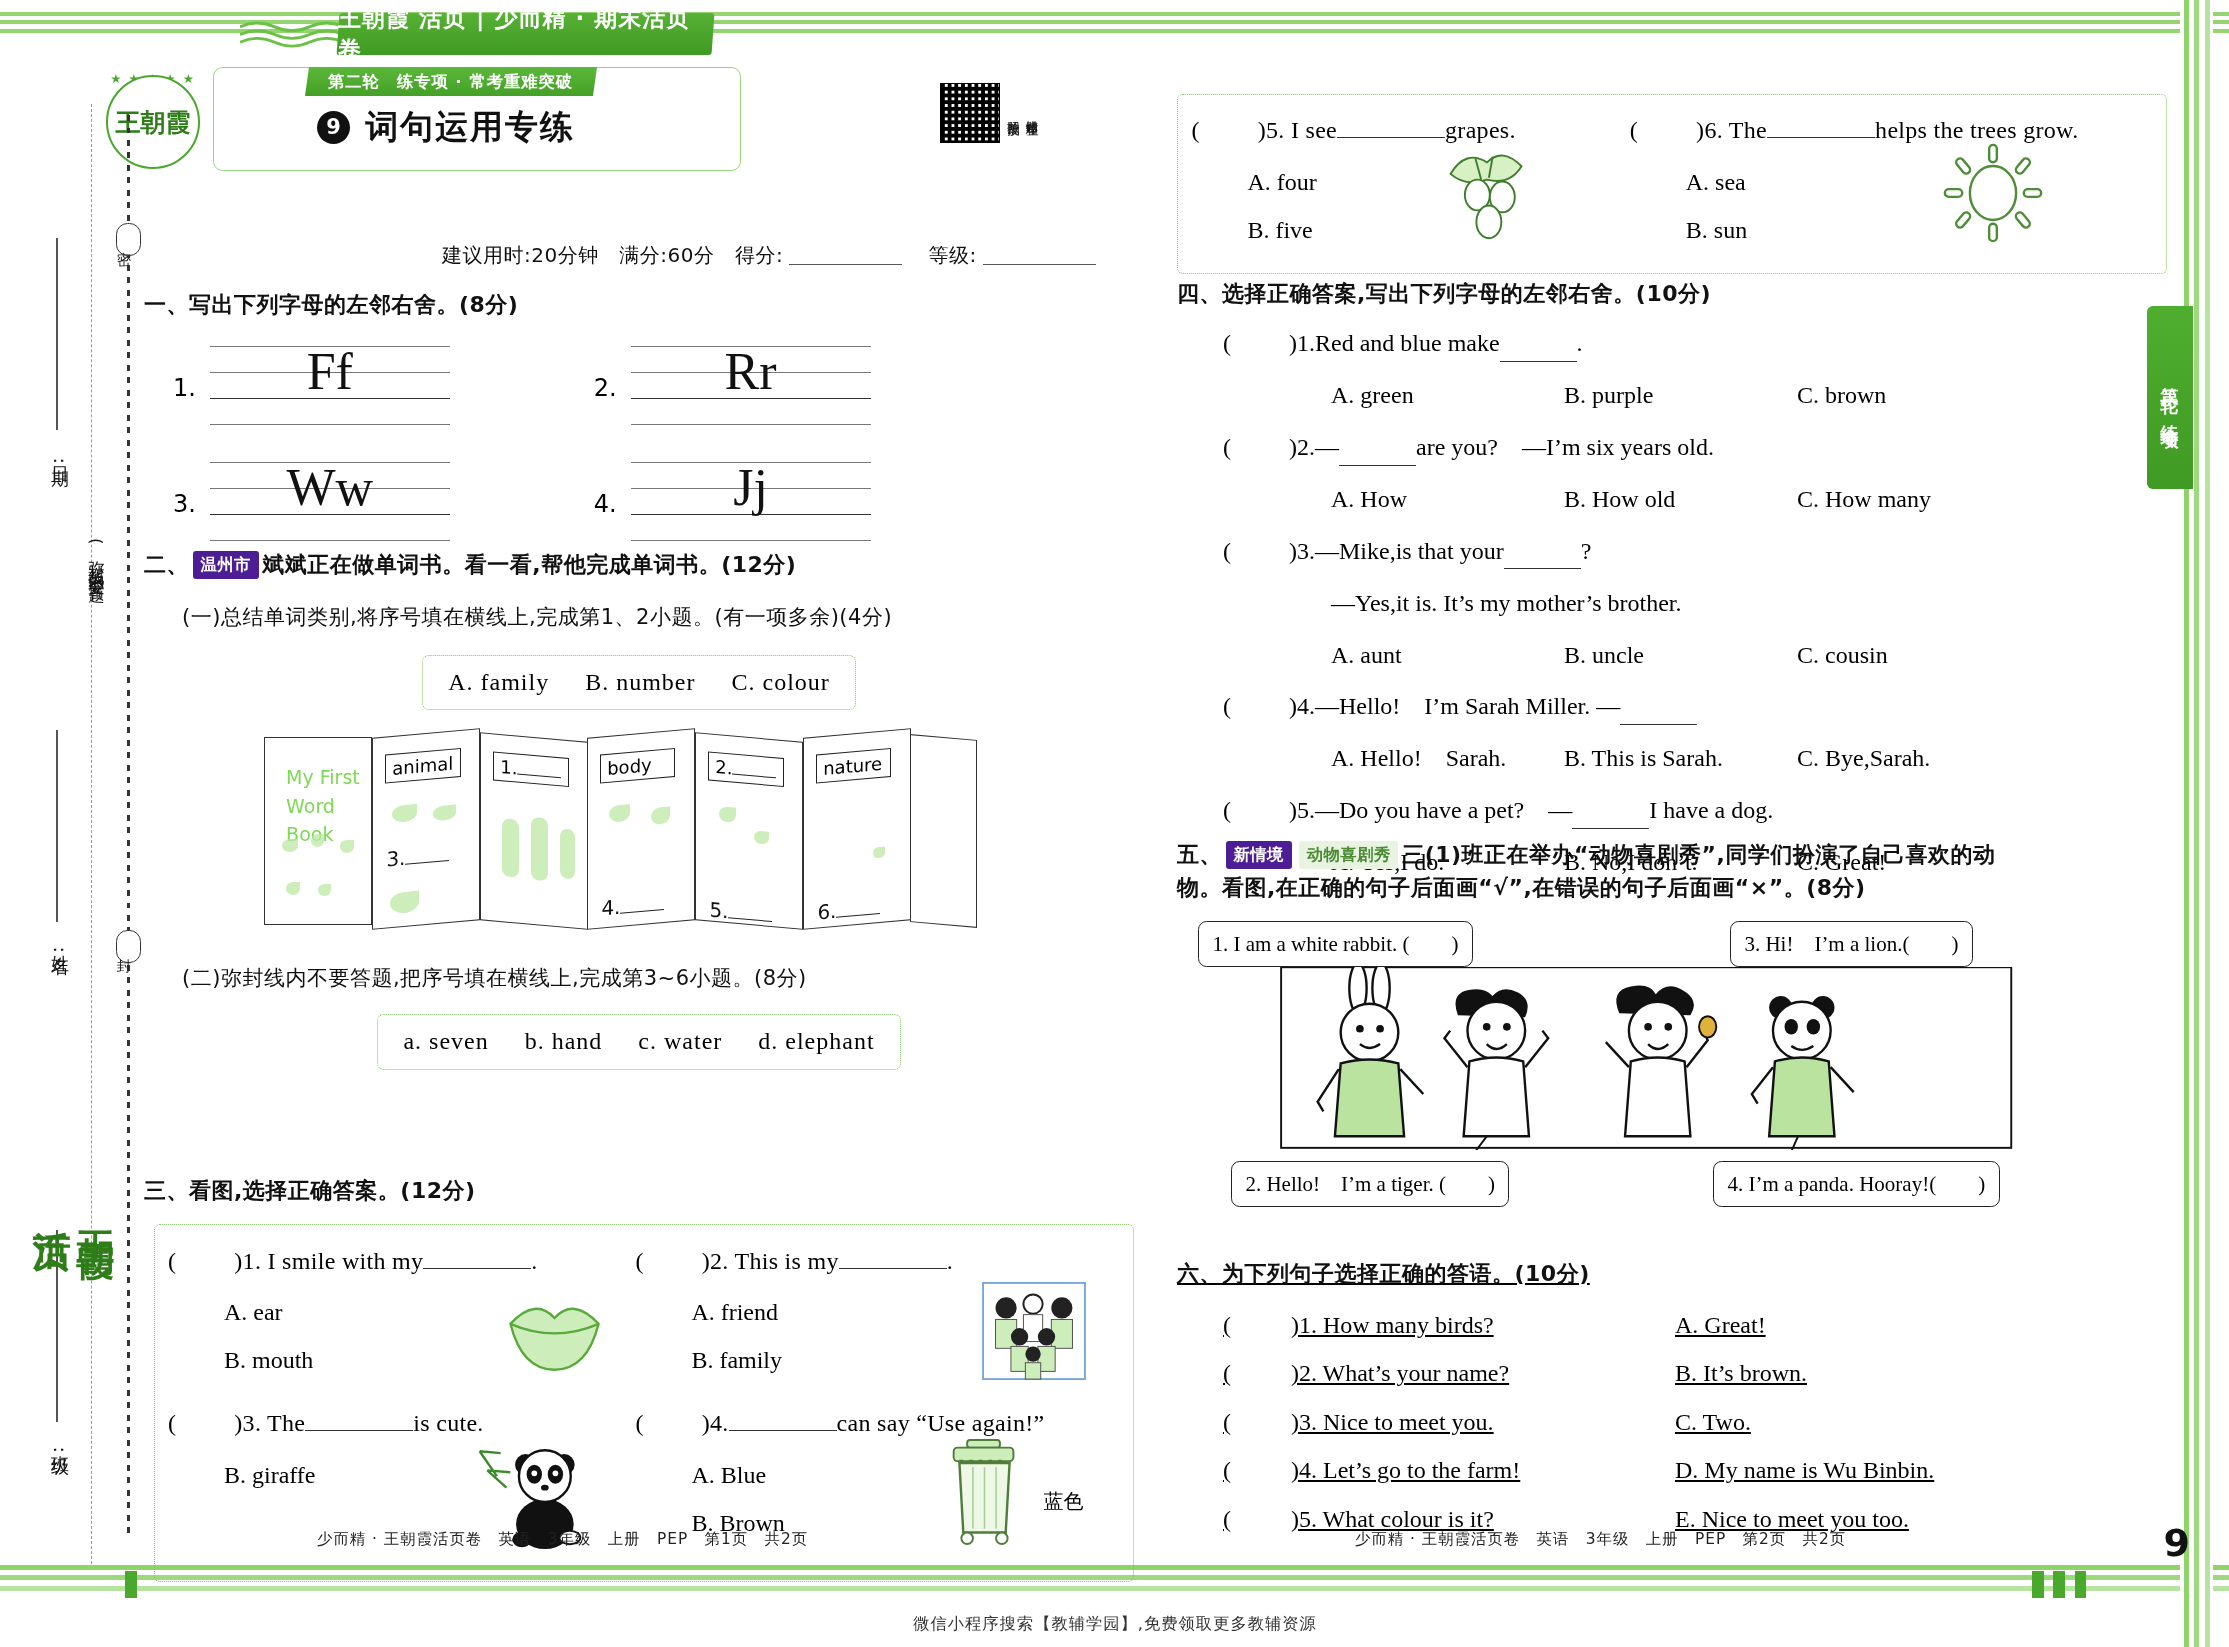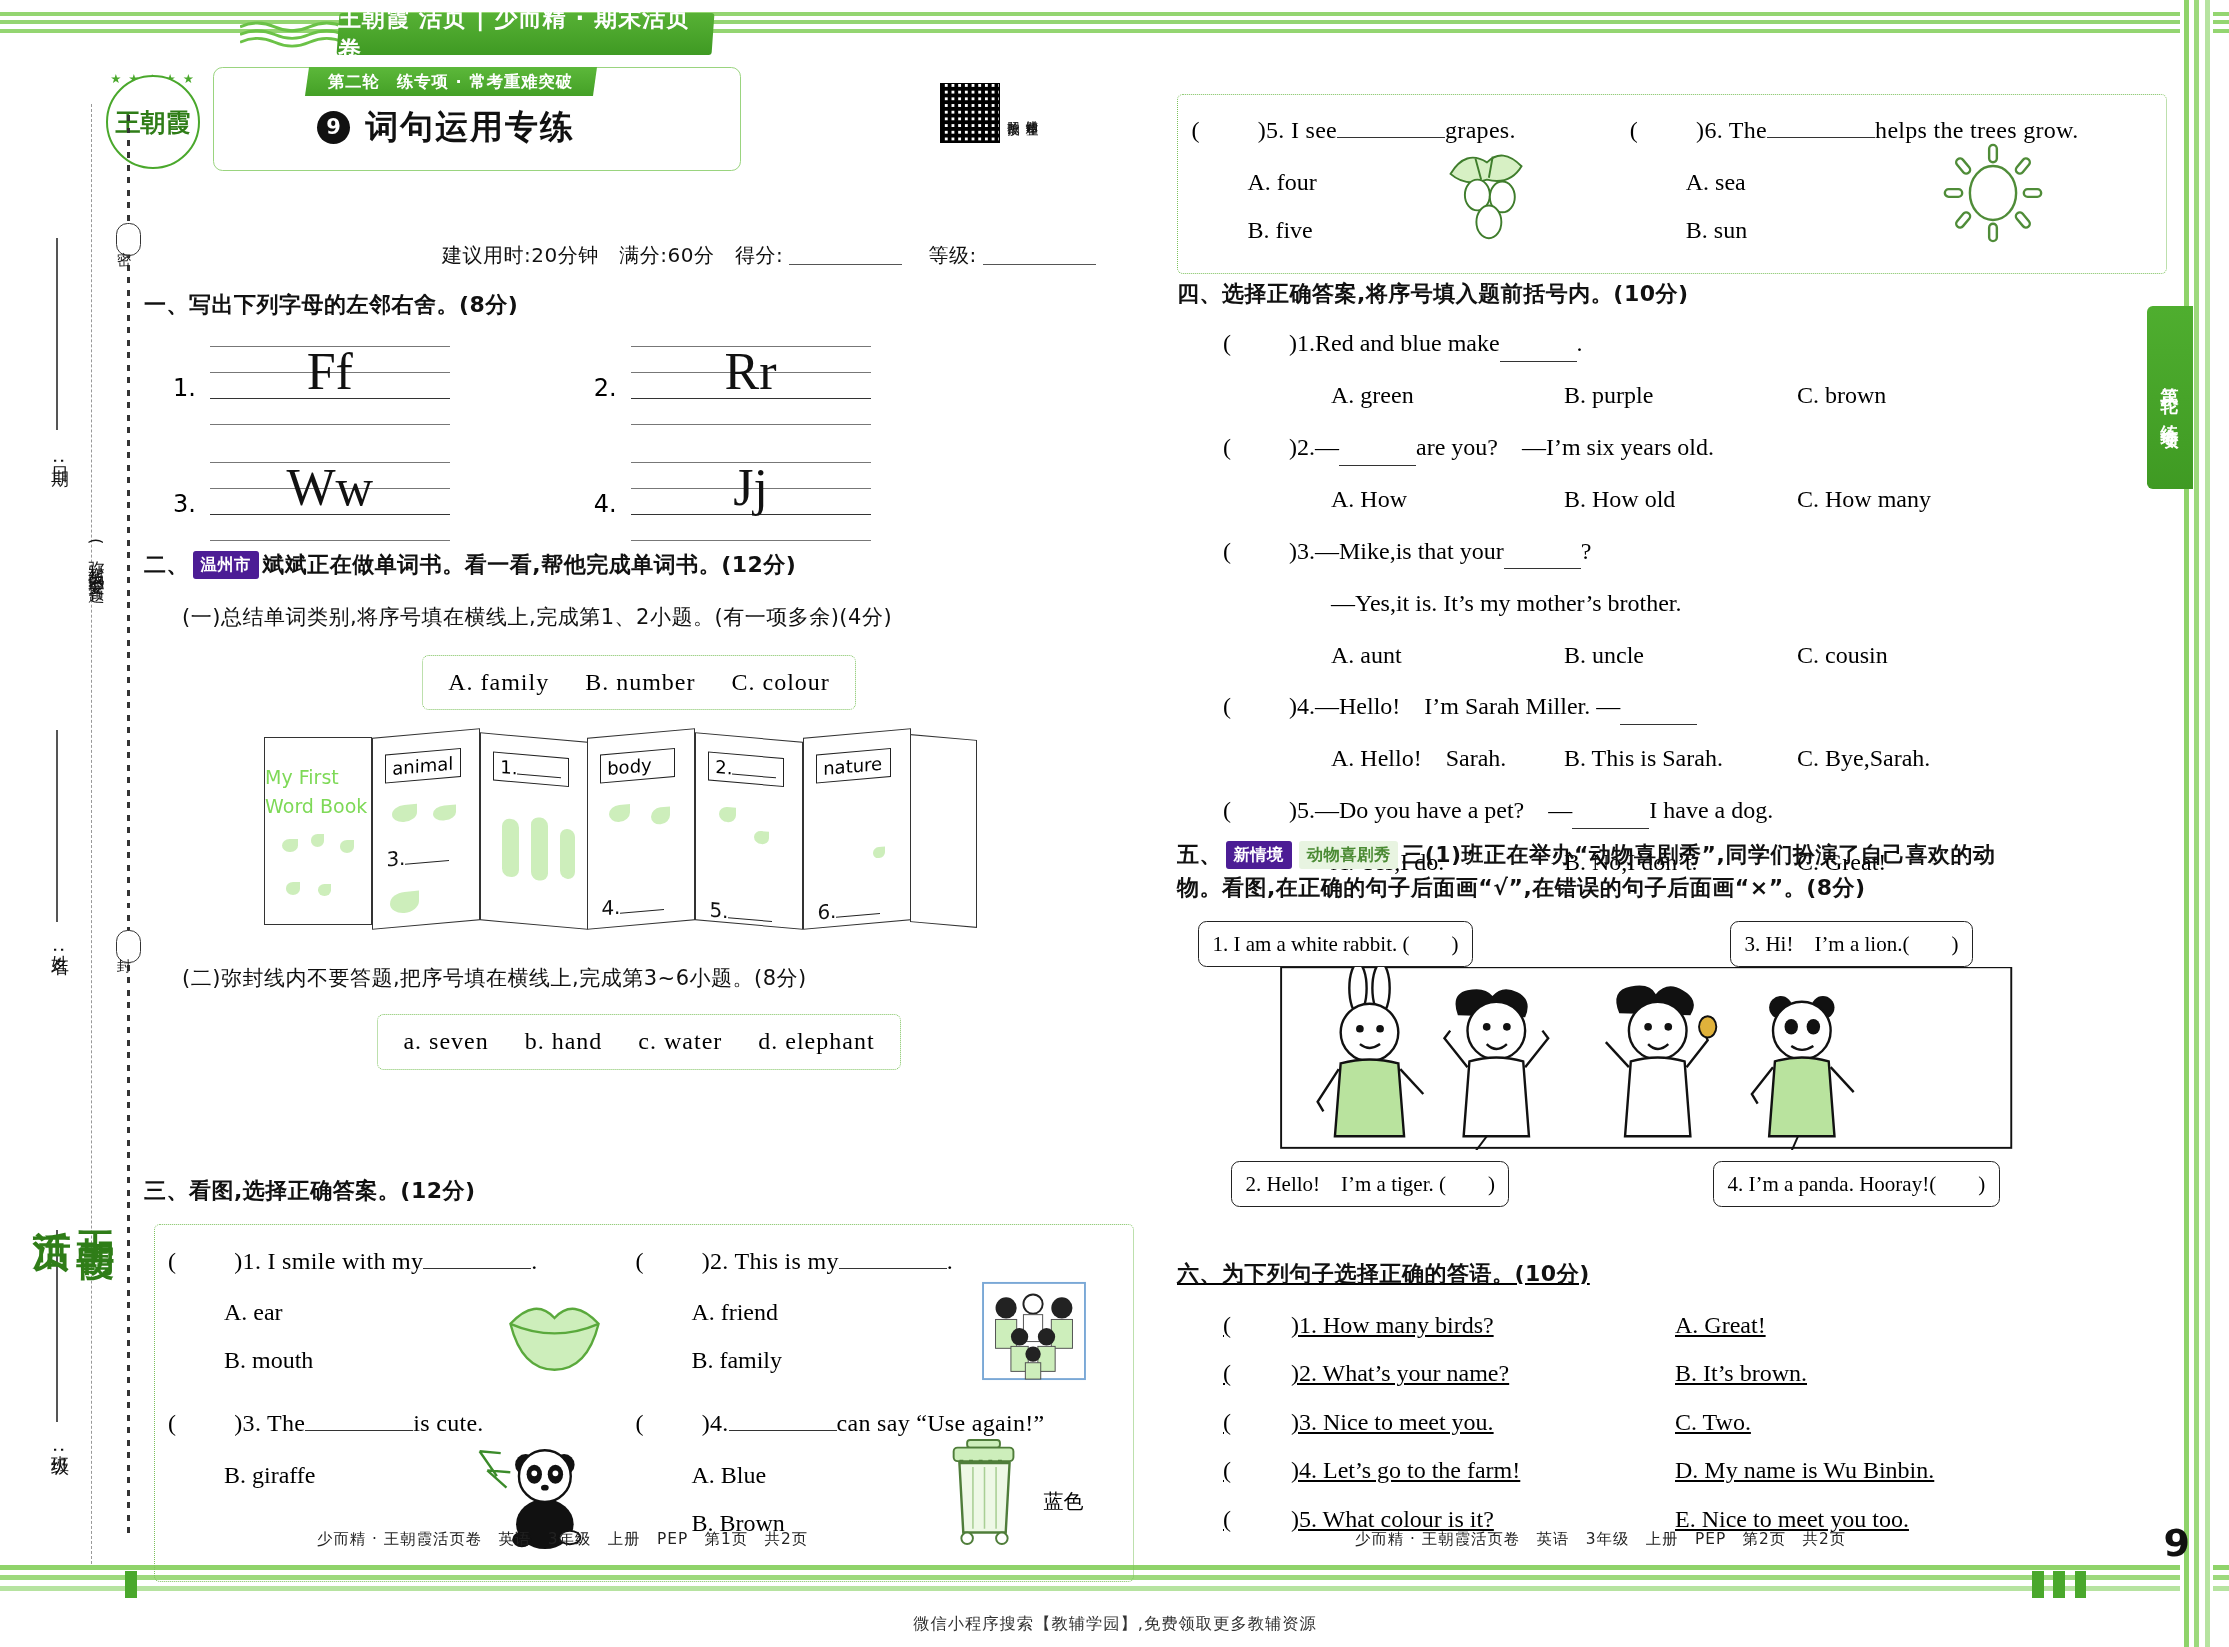--- a/index.html
+++ b/index.html
@@ -167,21 +167,21 @@
 
   
   .wordbook{position:relative;width:769px;height:207px;margin:0 auto;}
   .panel{position:absolute;top:0;width:108px;height:192px;border:1.3px solid #333;background:#fff;}
   .panel.tilt-l{transform:skewY(5deg);}
   .panel.tilt-r{transform:skewY(-5deg);}
   .tagbox{position:absolute;left:11.5px;top:17.3px;border:1.2px solid #222;padding:2.9px 6.7px;
     font-family:"DejaVu Sans",sans-serif;font-size:18px;background:#fff;min-width:75px;}
   .blankline{display:inline-block;width:44px;border-bottom:1.5px solid #222;}
   .pnum{position:absolute;font-family:"DejaVu Sans",sans-serif;font-size:20px;color:#111;}
-  .cover-txt{position:absolute;left:0;top:25px;color:#7ed957;font-size:19px;
+  .cover-txt{position:absolute;left:21px;top:25px;color:#7ed957;font-size:19px;
     font-family:"DejaVu Sans",sans-serif;line-height:1.5;}
   .leaf{position:absolute;background:#bce8a4;border-radius:50% 0 50% 50%;opacity:.75;}
 
   
   .picblock{border:1.3px dotted #7cc15c;border-radius:5.8px;padding:17.3px 13.4px 13.4px;}
   .pq{display:flex;gap:15.4px;margin-bottom:21px;}
   .pq-col{width:452px;position:relative;}
   .stem{font-size:24px;line-height:1.5;letter-spacing:0.3px;}
   .paren{display:inline-block;width:58px;}
   .ul{display:inline-block;width:108px;border-bottom:1.5px solid #333;}
@@ -563,21 +563,21 @@
                 <rect x="19" y="73" width="8" height="18" rx="4" transform="rotate(40 23 82)"></rect>
                 <rect x="81" y="73" width="8" height="18" rx="4" transform="rotate(-40 85 82)"></rect>
               </g>
             </svg>
           </div>
         </div>
       </div>
     </div>
 
     <div style="position:absolute;top:277px;left:0;width:990px;">
-      <div class="sec-title">四、选择正确答案,将序号填入题前括号内。(10分)</div>
+      <div class="sec-title">四、选择正确答案,写出下列字母的左邻右舍。(10分)</div>
 
       <div class="mcq" style="margin-left:46px;margin-top:11.5px;">
 
         <div>
           <div class="row">
             (<i class="paren"></i>)<span>1.</span>
             <span>Red and blue make</span><i class="ul-s"></i><span>.</span>
           </div>
           <div class="row" style="margin-left:108px">
             <div class="opt">A. green</div>

